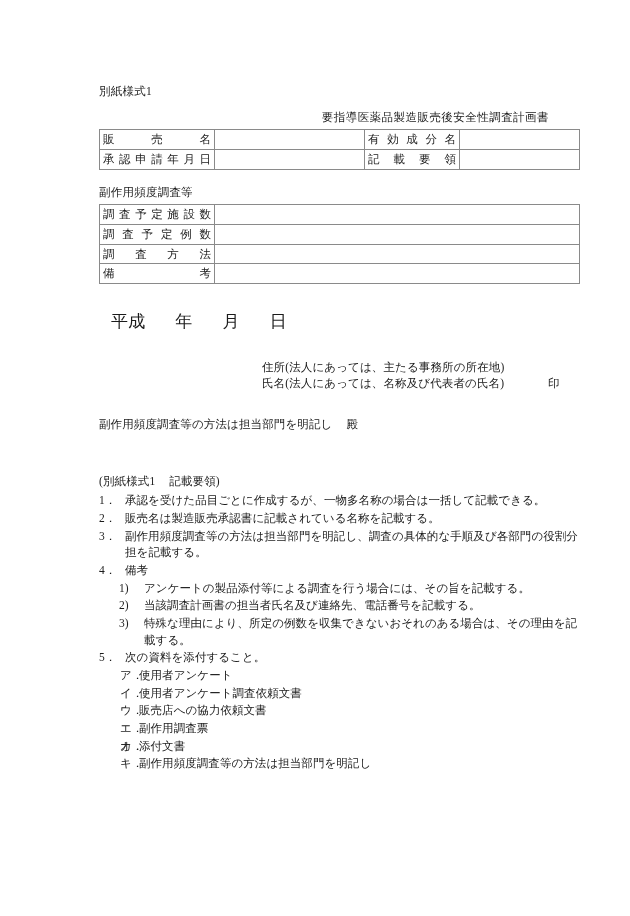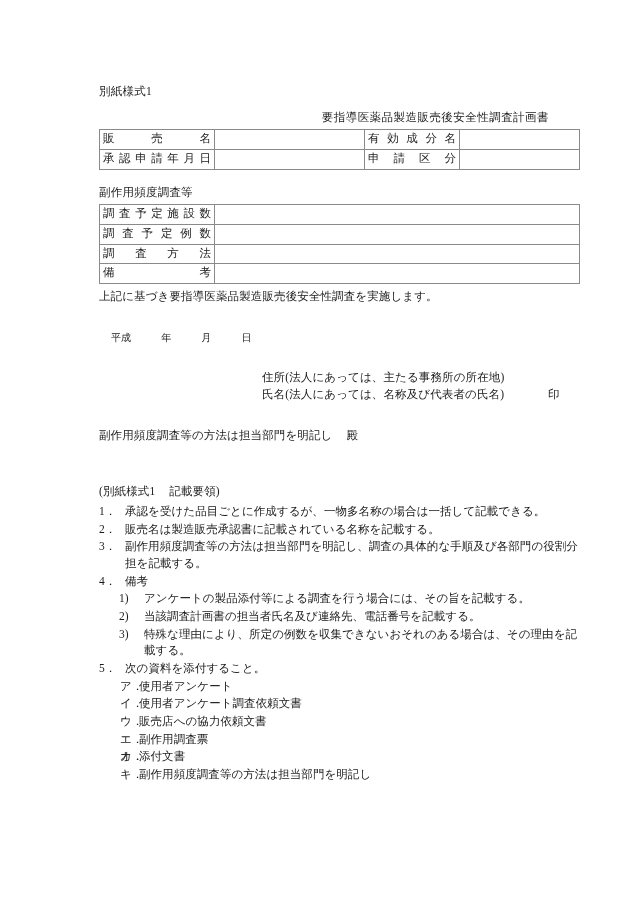--- a/index.html
+++ b/index.html
@@ -54,21 +54,20 @@
     font-size: 11.5px;
     margin: 14px 0 4px 0;
     letter-spacing: .02em;
   }
 
   
   table.form-table {
     border-collapse: collapse;
     width: 480px;
     table-layout: fixed;
-    font-family: Liberation Mono, monospace;
   }
   table.form-table td {
     border: 1px solid #8a8a8a;
     height: 19px;
     padding: 1px 3px;
     font-size: 11.5px;
     vertical-align: middle;
     box-sizing: border-box;
   }
   td.label-cell {
@@ -98,21 +97,21 @@
   .t-sub col.c2 { width: 365px; }
 
   
   .stmt {
     font-size: 11.5px;
     margin: 4px 0 0 0;
     letter-spacing: .01em;
   }
 
   .date-line {
-    font-size: 10px;
+    font-size: 17px;
     margin: 26px 0 0 12px;
     letter-spacing: .01em;
   }
   .date-line .gap { display: inline-block; width: 30px; }
 
   .signature-block {
     margin: 24px 0 0 163px;
     font-size: 11.5px;
   }
   .signature-block .sig-row {
@@ -229,21 +228,21 @@
               <span>有効成分名</span>
             </td>
           <td class="value-cell"></td>
         </tr>
         <tr>
           <td class="label-cell">
               <span>承認申請年月日</span>
             </td>
           <td class="value-cell"></td>
           <td class="label-cell">
-              <span>申請区分</span>
+              <span>記載要領</span>
             </td>
           <td class="value-cell"></td>
         </tr>
       </tbody>
     </table>
 
     <div class="section-label">副作用頻度調査等</div>
 
     <table class="form-table t-sub">
       <colgroup>
@@ -271,21 +270,20 @@
         </tr>
         <tr>
           <td class="label-cell">
               <span>備考</span>
             </td>
           <td class="value-cell"></td>
         </tr>
       </tbody>
     </table>
 
-    <div class="stmt">上記に基づき要指導医薬品製造販売後安全性調査を実施します。</div>
 
     <div class="date-line">
       <span>平成</span><span class="gap"></span><span>年</span><span class="gap"></span><span>月</span><span class="gap"></span><span>日</span>
     </div>
 
     <div class="signature-block">
       <div class="sig-row">住所(法人にあっては、主たる事務所の所在地)</div>
       <div class="sig-row">
         <span>氏名(法人にあっては、名称及び代表者の氏名)</span><span class="seal">印</span>
       </div>

